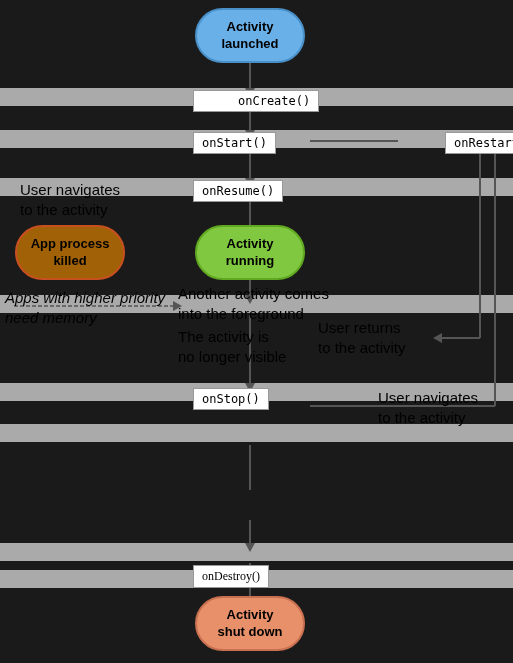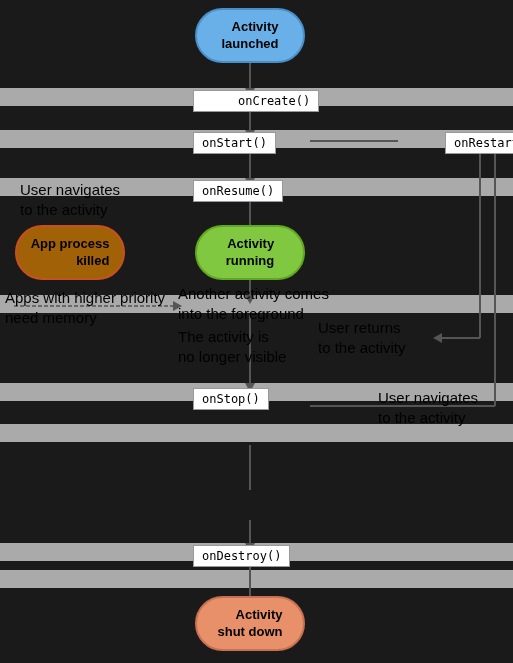--- a/index.html
+++ b/index.html
@@ -29,21 +29,21 @@
       right: 0;
     }
 
     
     .oval {
       position: absolute;
       border-radius: 40px;
       display: flex;
       align-items: center;
       justify-content: center;
-      text-align: right;
+      text-align: center;
       font-weight: bold;
       font-size: 13px;
       line-height: 1.3;
     }
 
     .oval-blue {
       background: #6ab0e8;
       border: 2px solid #4a90c8;
       width: 110px;
       height: 55px;
@@ -190,39 +190,39 @@
   </div>
 
   <div class="label" style="left:178px; top:284px;">
     <span>Another activity comes<br>into the foreground</span>
   </div>
 
   <div class="label" style="left:318px; top:318px;">
     <span>User returns<br>to the activity</span>
   </div>
 
-  <div class="label" style="left:5px; top:288px;">
+  <div class="label" style="left:5px; top:288px;font-style:italic;">
     <span>Apps with higher priority<br>need memory</span>
   </div>
 
 
   <div class="label" style="left:178px; top:327px;">
     <span>The activity is<br>no longer visible</span>
   </div>
 
   <div class="label" style="left:378px; top:388px;">
     <span>User navigates<br>to the activity</span>
   </div>
 
   <div class="method-box" style="left:193px; top:388px;">
     <span>onStop()</span>
   </div>
 
 
-  <div class="method-box" style="left:193px; top:545px;">
+  <div class="method-box" style="left:193px; top:565px;font-family:Liberation Serif, serif;">
     <span>onDestroy()</span>
   </div>
 
   <div class="oval oval-salmon">
     <span>Activity<br>shut down</span>
   </div>
 
 </div>
 
 </body></html>

